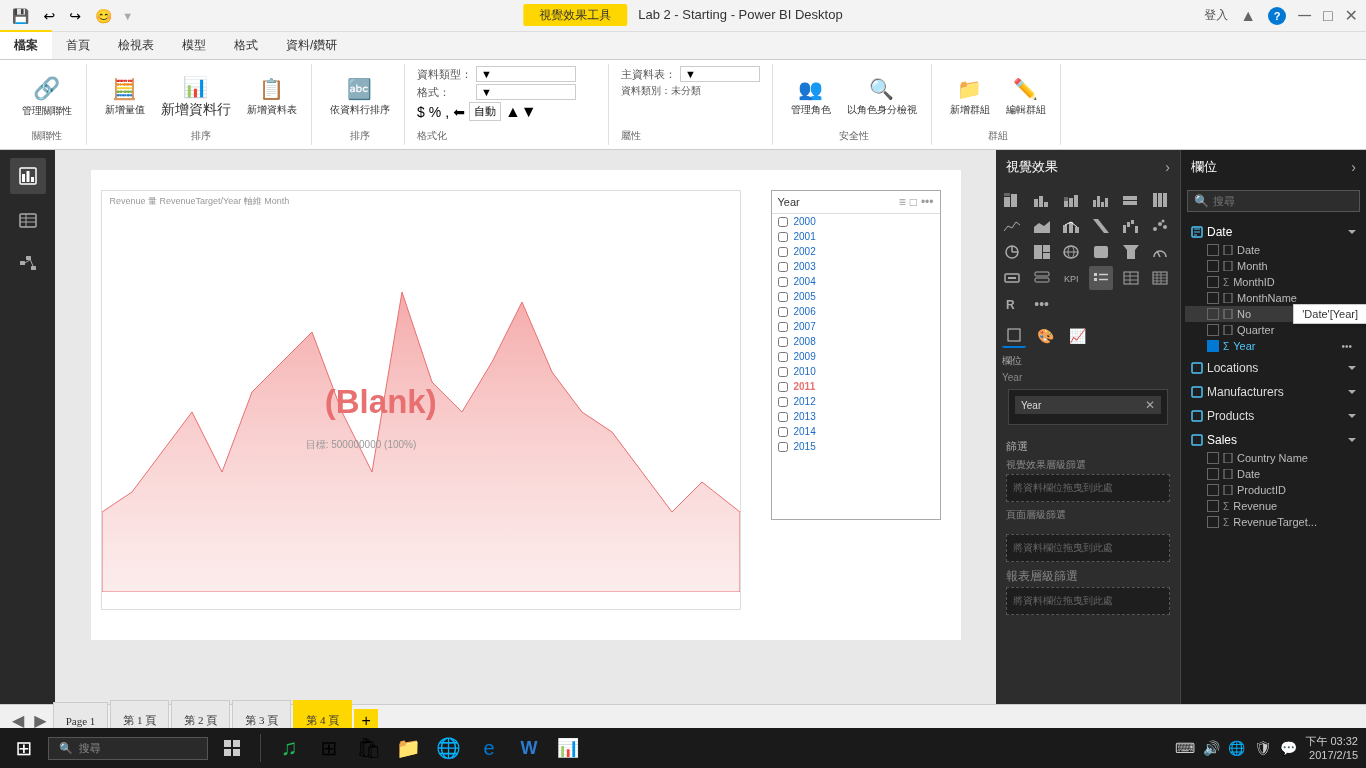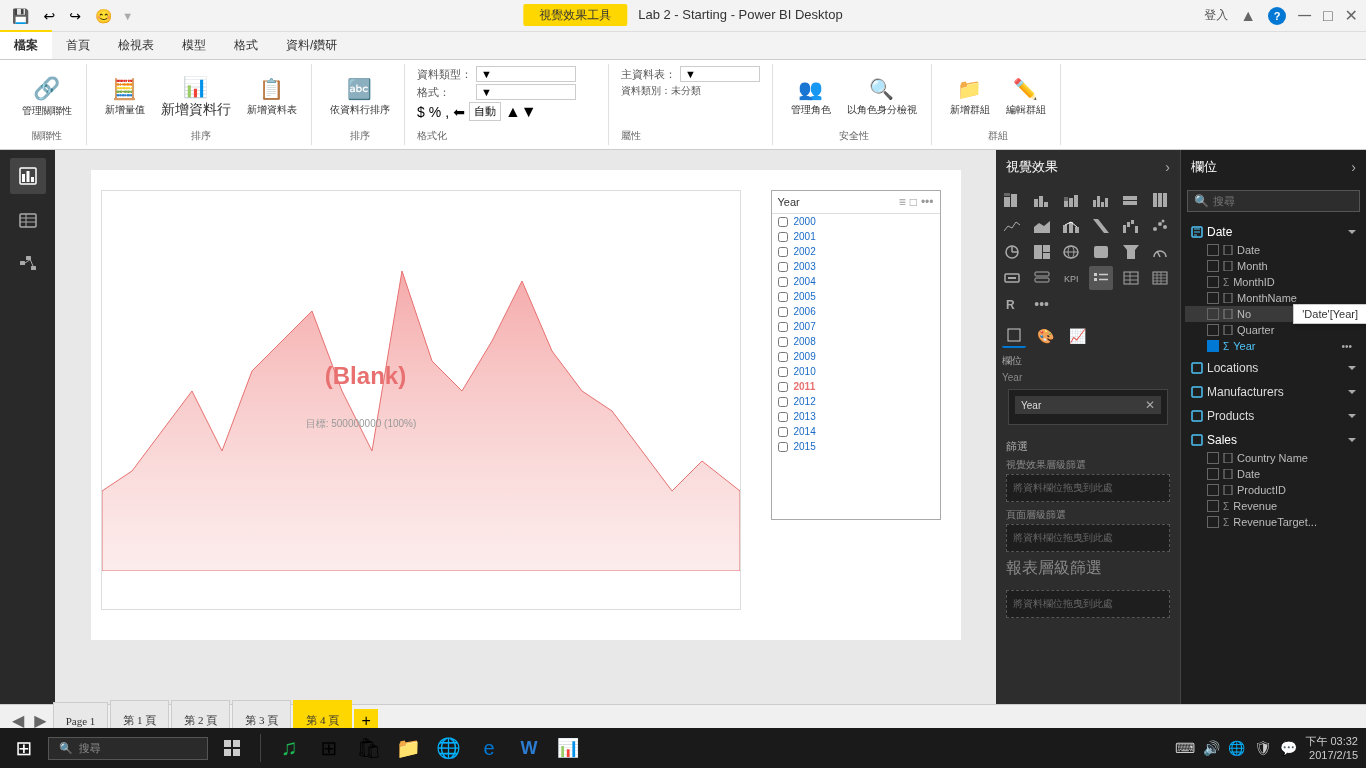--- a/index.html
+++ b/index.html
@@ -175,21 +175,21 @@
     .chart-area {
       width: 100%;
       height: 380px;
       position: relative;
       overflow: hidden;
     }
     .blank-label {
       position: absolute;
       top: 45%;
       left: 35%;
-      font-size: 24px;
+      font-size: 33px;
       color: #e87070;
       font-weight: bold;
     }
     .blank-sub {
       position: absolute;
       top: 55%;
       left: 32%;
       font-size: 10px;
       color: #999;
       margin-top: 17px;
@@ -583,20 +583,21 @@
           <line x1="12" y1="5" x2="15" y2="12" stroke="#aaa" stroke-width="1"></line>
         </svg>
     </div>
   </div>
 
   <div id="canvas-area">
     <div id="canvas-scroll">
       <div id="canvas">
 
         <div id="chart-visual">
+          <div class="chart-legend">Revenue 量 RevenueTarget/Year 軸維 Month</div>
           <div class="chart-area">
             <svg width="638" height="380" viewBox="0 0 638 380">
 
               <defs>
                 <linearGradient id="pinkGrad" x1="0" y1="0" x2="0" y2="1">
                   <stop offset="0%" stop-color="#f4a0a0" stop-opacity="0.9"></stop>
                   <stop offset="100%" stop-color="#f8d0d0" stop-opacity="0.4"></stop>
                 </linearGradient>
               </defs>
               <polygon fill="url(#pinkGrad)" stroke="#e87070" stroke-width="1" points="0,380 0,300 30,280 60,240 90,200 120,260 150,180 180,150 210,120 240,200 270,260 300,80 330,170 360,200 390,150 420,90 450,160 480,200 510,220 540,260 570,300 600,270 638,300 638,380"></polygon>
@@ -893,23 +894,23 @@
             <span>Year</span>
             <span class="field-pill-close">✕</span>
           </div>
         </div>
       </div>
 
       <div class="filter-section">
         <div class="filter-title">篩選</div>
         <div style="font-size:10px;color:#888;margin-bottom:2px;">視覺效果層級篩選</div>
         <div class="filter-drop-area">將資料欄位拖曳到此處</div>
-        <div style="font-size:10px;color:#888;margin-bottom:2px;">頁面層級篩選</div>
+        <div style="font-size:10px;color:#888;margin-bottom:12px;">頁面層級篩選</div>
         <div class="filter-drop-area">將資料欄位拖曳到此處</div>
-        <div style="font-size:16px;color:#888;margin-bottom:11px;">報表層級篩選</div>
+        <div style="font-size:12px;color:#888;margin-bottom:2px;">報表層級篩選</div>
         <div class="filter-drop-area">將資料欄位拖曳到此處</div>
       </div>
     </div>
 
     <div id="fields-panel">
       <div class="panel-header">
         <span>欄位</span>
         <span class="panel-expand">›</span>
       </div>
       <div class="search-box">

